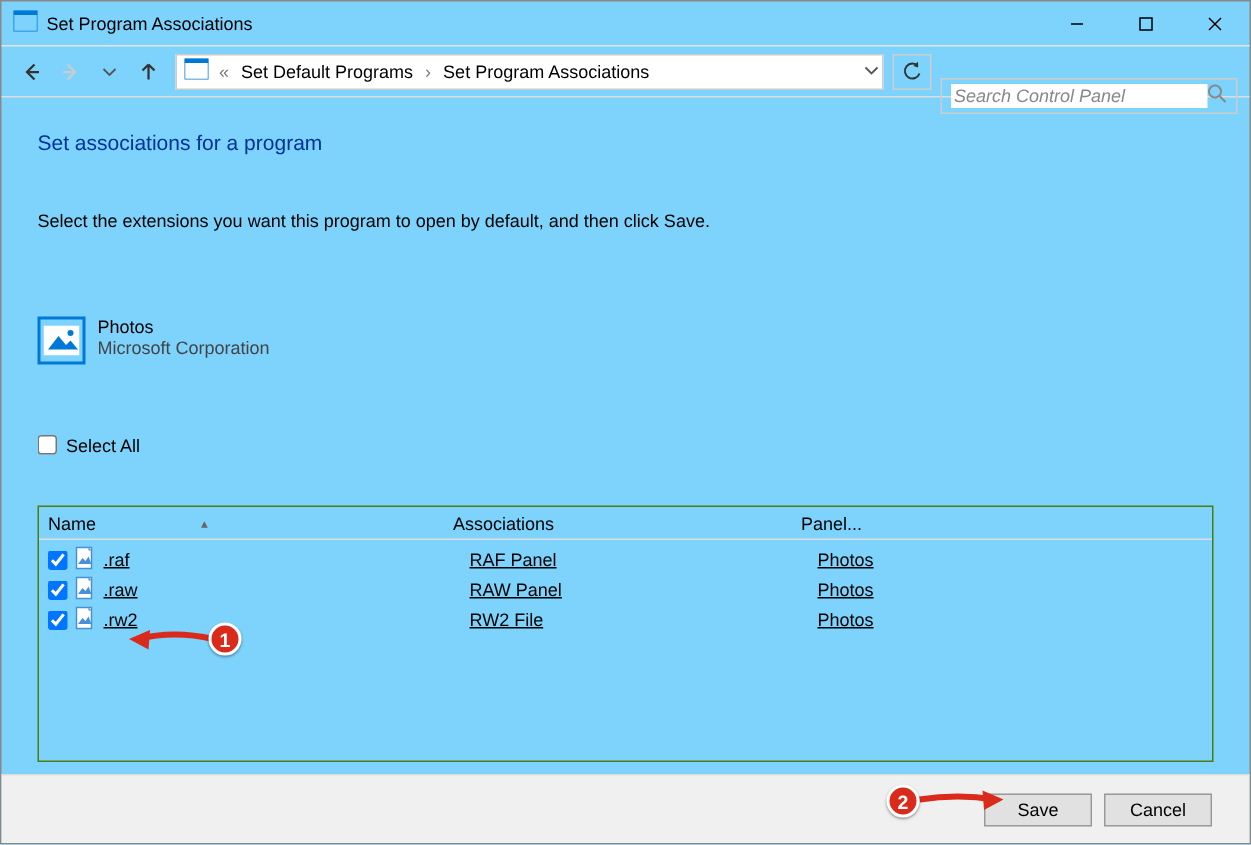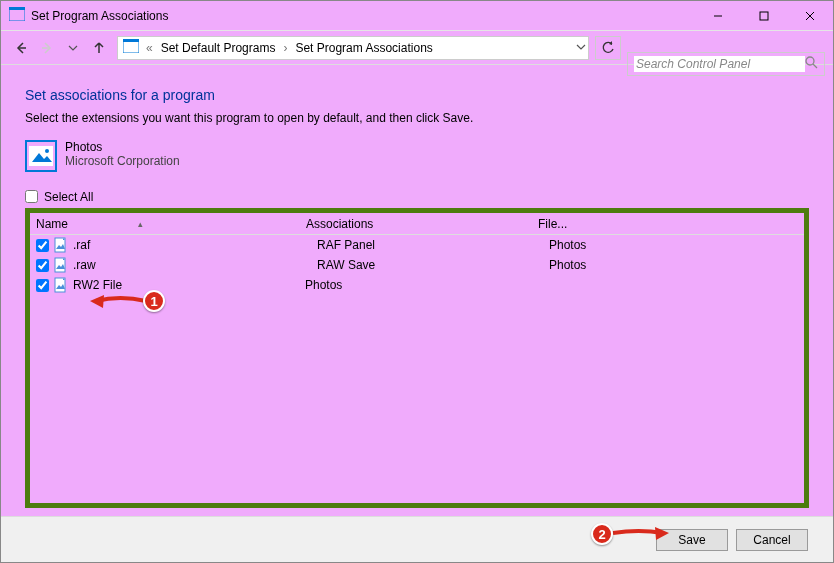--- a/index.html
+++ b/index.html
@@ -1,49 +1,49 @@
 <!DOCTYPE html>
 <html><head>
 <meta charset="utf-8">
 <style>
   * { box-sizing: border-box; }
   html,body { margin:0; padding:0; font-family: "Segoe UI", Tahoma, sans-serif; font-size:12px; color:#000; }
-  .window { width:834px; height:563px; border:1px solid #888; background:#f0abfc; display:flex; flex-direction:column; position:relative; }
+  .window { width:834px; height:563px; border:1px solid #888; background:#7dd3fc; display:flex; flex-direction:column; position:relative; }
   .titlebar { height:30px; display:flex; align-items:center; border-bottom:1px solid #e5e5e5; }
   .titlebar .app-icon { margin:0 6px 0 8px; }
   .title-text { flex:0 0 auto; color:#000; }
   .title-spacer { flex:1; }
   .win-btn { width:46px; height:30px; display:flex; align-items:center; justify-content:center; color:#000; }
   .nav { height:34px; display:flex; align-items:center; padding:0 8px; gap:2px; border-bottom:1px solid #ddd; }
   .nav-btn { width:24px; height:24px; display:flex; align-items:center; justify-content:center; border-radius:2px; color:#555; }
   .nav-btn.disabled { color:#bbb; }
   .address { flex:1; height:24px; border:1px solid #ccc; background:#fff; display:flex; align-items:center; padding:0 2px; margin:0 4px; }
   .address .sep { color:#777; margin:0 4px; }
   .address .crumb { color:#000; padding:2px 4px; }
   .address .addr-chevron { color:#555; margin-left:auto; }
   .refresh-btn { width:26px; height:24px; border:1px solid #ccc; display:flex; align-items:center; justify-content:center; }
   .search { width:198px; height:24px; border:1px solid #ccc; display:flex; align-items:center; padding:0 6px; margin-left:4px; color:#888;margin-top:32px; }
   .search input { border:none; outline:none; flex:1; font:inherit; color:#000; }
   .search input::placeholder { color:#888; font-style:italic; }
-  .content { flex:1; padding:12px 24px 8px 24px; display:flex; flex-direction:column; overflow:hidden; }
+  .content { flex:1; padding:12px 24px 8px 24px; display:flex; flex-direction:column; overflow:hidden;gap:29px; }
   .heading { color:#003399; font-size:14px; margin:10px 0 8px 0; }
-  .subtext { color:#000; margin-bottom:15px; }
+  .subtext { color:#000; margin-bottom:28px; }
   .program-row { display:flex; align-items:flex-start; gap:8px; margin-bottom:18px; }
   .program-icon { width:32px; height:32px; border:2px solid #0078d7; display:flex; align-items:center; justify-content:center; }
   .prog-name { font-size:12px; }
   .prog-vendor { color:#444; font-size:12px; }
   .selectall-row { display:flex; gap:6px; margin-bottom:4px; }
-  .list-wrap { flex:1; border:5px solid #4d7c0f; overflow:hidden; display:flex; flex-direction:column; position:relative; }
+  .list-wrap { flex:1; border:1px solid #4d7c0f; overflow:hidden; display:flex; flex-direction:column; position:relative; }
   .list-head { height:22px; border-bottom:1px solid #ddd; display:flex; align-items:center; font-size:12px; color:#000; padding-right:16px; }
   .col-name { width:276px; padding-left:6px; display:flex; align-items:center; }
   .col-desc { width:232px; }
   .col-curr { flex:1; }
   .sort-ind { margin-left:70px; color:#666; font-size:9px; }
   .list-body { flex:1; overflow-y:scroll; }
-  .row { height:20px; display:flex; align-items:center; font-size:12px; }
+  .row { height:20px; display:flex; align-items:flex-end; font-size:12px;text-decoration:underline; }
   .row .chk { margin-left:6px; margin-right:4px; }
   .row .fileicon { width:16px; height:16px; margin-right:4px; display:inline-flex; align-items:center; justify-content:center; }
   .row .rname { width:244px; }
   .row .rdesc { width:232px; }
   .row .rcurr { flex:1; }
   
   .list-body::-webkit-scrollbar { width:17px; }
   .list-body::-webkit-scrollbar-track { background:#f0f0f0; }
   .list-body::-webkit-scrollbar-thumb { background:#c2c2c2; border:1px solid #a0a0a0; }
   .list-body::-webkit-scrollbar-button { background:#f0f0f0; border:1px solid #ddd; height:17px; }
@@ -161,21 +161,21 @@
       <span>Select All</span>
     </div>
 
     <div class="list-wrap">
       <div class="list-head">
         <div class="col-name">
             <span>Name</span>
             <span class="sort-ind">▴</span>
           </div>
         <div class="col-desc">Associations</div>
-        <div class="col-curr">File...</div>
+        <div class="col-curr">Panel...</div>
       </div>
       <div class="list-body" id="list-body">
 
       <div class="row">
             <input type="checkbox" class="chk" checked="" style="">
             <span class="fileicon">
               <svg class="file-svg" viewBox="0 0 16 16">
                 <rect x="2" y="1" width="10" height="14" fill="#fff" stroke="#4a90d9" stroke-width="1"></rect>
                 <polygon points="10,1 12,3 10,3" fill="#4a90d9"></polygon>
                 <polygon points="3,12 6,8 8,10 10,7 12,12" fill="#4a90d9"></polygon>
@@ -188,32 +188,33 @@
           <div class="row">
             <input type="checkbox" class="chk" checked="" style="">
             <span class="fileicon">
               <svg class="file-svg" viewBox="0 0 16 16">
                 <rect x="2" y="1" width="10" height="14" fill="#fff" stroke="#4a90d9" stroke-width="1"></rect>
                 <polygon points="10,1 12,3 10,3" fill="#4a90d9"></polygon>
                 <polygon points="3,12 6,8 8,10 10,7 12,12" fill="#4a90d9"></polygon>
               </svg>
             </span>
             <span class="rname">.raw</span>
-            <span class="rdesc">RAW Save</span>
+            <span class="rdesc">RAW Panel</span>
             <span class="rcurr">Photos</span>
           </div>
           <div class="row">
             <input type="checkbox" class="chk" checked="" style="">
             <span class="fileicon">
               <svg class="file-svg" viewBox="0 0 16 16">
                 <rect x="2" y="1" width="10" height="14" fill="#fff" stroke="#4a90d9" stroke-width="1"></rect>
                 <polygon points="10,1 12,3 10,3" fill="#4a90d9"></polygon>
                 <polygon points="3,12 6,8 8,10 10,7 12,12" fill="#4a90d9"></polygon>
               </svg>
             </span>
+            <span class="rname">.rw2</span>
             <span class="rdesc">RW2 File</span>
             <span class="rcurr">Photos</span>
           </div>
           <div style="height: 340px;"></div>
         </div>
 
       <div class="annot-badge" style="left:113px; top:77px;">1</div>
       <svg class="annot-arrow" style="left:60px; top:80px;" width="58" height="24">
         <path d="M56 8 Q30 2 6 8" fill="none" stroke="#d92a1c" stroke-width="4"></path>
         <polygon points="0,8 14,2 13,15" fill="#d92a1c"></polygon>

